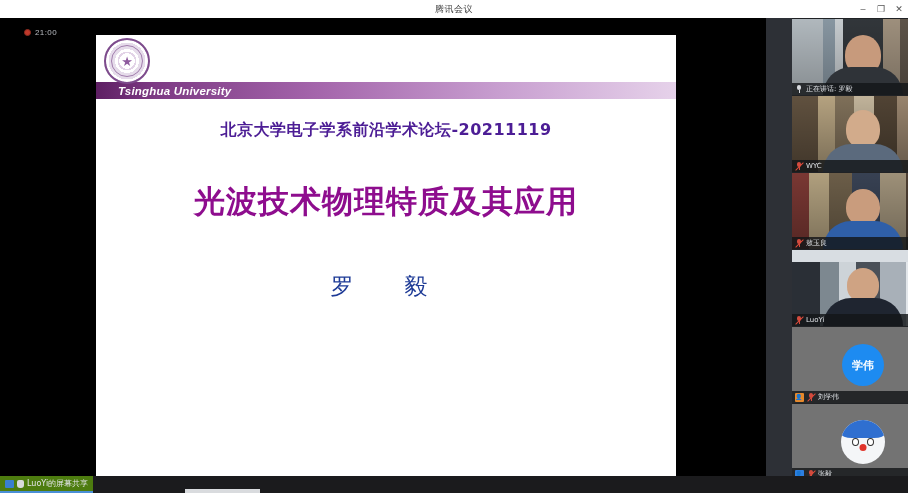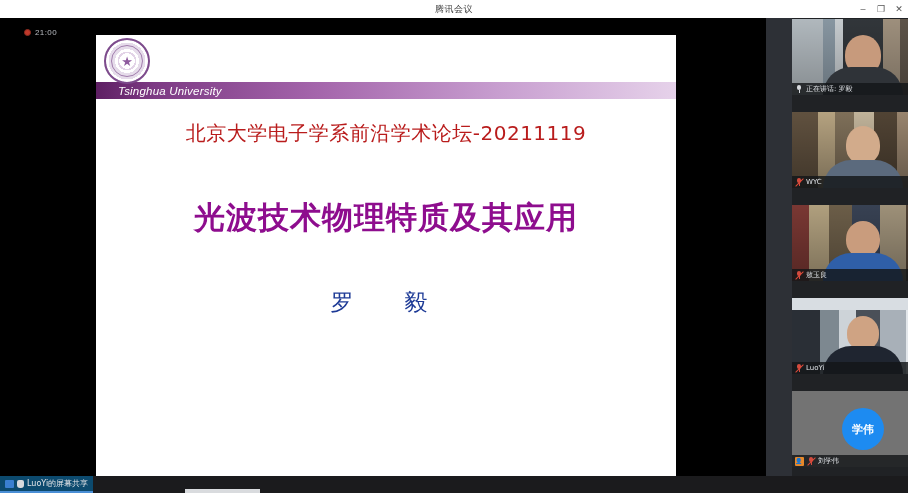--- a/index.html
+++ b/index.html
@@ -86,37 +86,37 @@
     border-radius:50%; border:1px solid rgba(125,75,140,.65);
   }
 
   .brandbar {
     height:17px; width:100%;
     background:linear-gradient(to right,#5e1f63 0%, #7d3a84 10%, #a465ab 38%, #c89fd0 70%, #e6d2ea 100%);
     display:flex; align-items:center;
   }
   .brandbar span {
     margin-left:22px; font-size:11.5px; font-style:italic;
-    font-weight:normal; color:#ffffff; letter-spacing:.2px;
+    font-weight:bold; color:#ffffff; letter-spacing:.2px;
     font-family:"Liberation Sans", sans-serif;
   }
 
   
   .slide-body {
     position:relative; height:391px;
     display:flex; flex-direction:column; align-items:center;
     padding-top:21px;
   }
   .forum-title {
-    font-size:20px; font-weight:normal; color:#b91c1c;
+    font-size:16px; font-weight:bold; color:#4c1d95;
     font-family:"DejaVu Sans", sans-serif;
     letter-spacing:.5px;
   }
   .main-title {
-    margin-top:50px;
+    margin-top:40px;
     font-size:31px; font-weight:bold; color:#8e0d8e;
     font-family:"DejaVu Sans", sans-serif;
     letter-spacing:1px;
   }
   .speaker {
     margin-top:48px;
     font-size:23px; font-weight:normal; color:#1d3a96;
     font-family:"DejaVu Sans", sans-serif;
     letter-spacing:14px;
   }
@@ -126,21 +126,21 @@
     font-family:"DejaVu Sans", sans-serif;
     line-height:1.45;
   }
 
   
   .strip {
     position:absolute; top:0; right:0;
     width:116px; height:458px;
     background:#202225;
     display:flex; flex-direction:column;
-    gap:17px; padding:1px 0 0 0;
+    gap:1px; padding:1px 0 0 0;
   }
   .tile {
     position:relative; width:142px; height:76px;
     background:#1b1d20; overflow:hidden; flex:none;
   }
   .tile.active { outline:2px solid #3ec46d; outline-offset:-2px; }
 
   .tile-scene { position:absolute; inset:0; }
 
   
@@ -270,21 +270,21 @@
   }
 
   
   .taskbar {
     position:absolute; bottom:0; left:0;
     width:908px; height:17px; background:#1b1b1d;
     display:flex; align-items:center;
   }
   .task-item {
     display:flex; align-items:center; gap:3px;
-    height:17px; padding:0 5px; background:#0c4a6e;
+    height:17px; padding:0 5px; background:#4d7c0f;
     border-bottom:2px solid #4a8fd6;
   }
   .task-ico {
     width:9px; height:8px; background:#3a7fd0;
     border-radius:1px; flex:none;
   }
   .task-ico2 {
     width:7px; height:8px; background:#d8dadd;
     border-radius:2px 2px 3px 3px; flex:none;
   }

